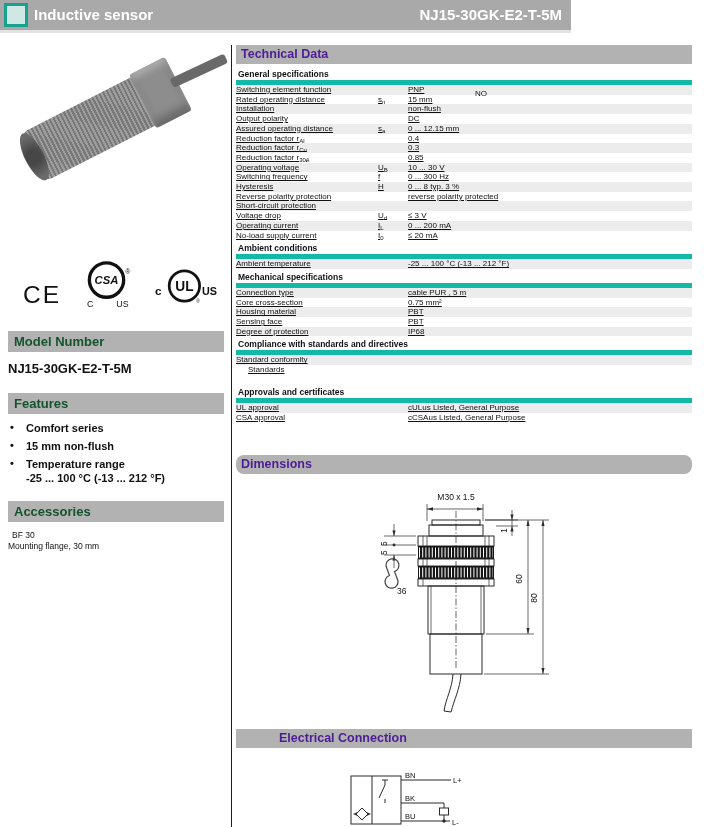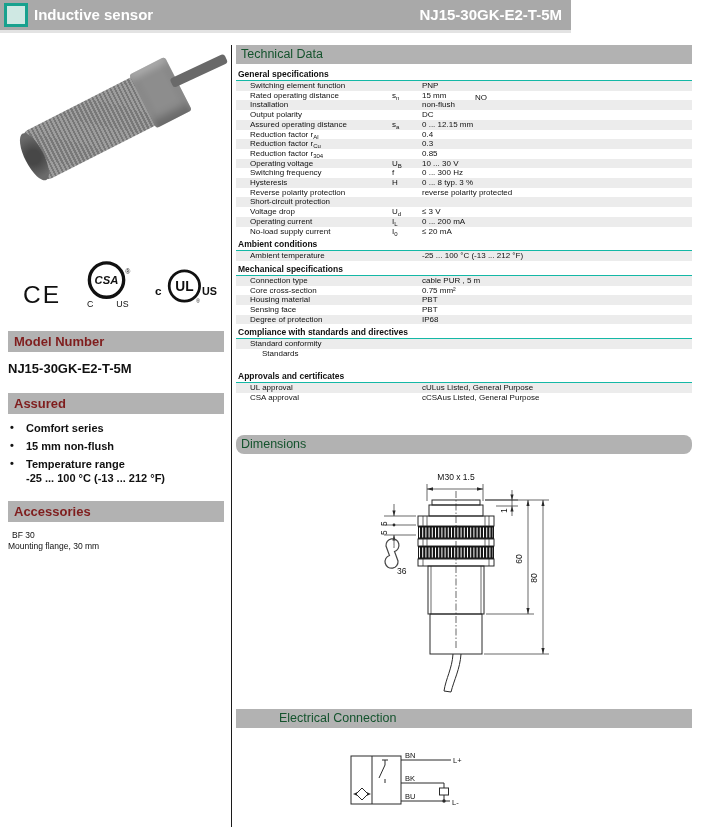--- a/index.html
+++ b/index.html
@@ -13,21 +13,21 @@
                 background:#cfe8e3;border:3px solid #18a18e;}
   .page-header .title{position:absolute;left:34px;top:6px;font-size:15px;font-weight:bold;color:#fff;}
   .page-header .model{position:absolute;right:9px;top:6px;font-size:15px;font-weight:bold;color:#fff;}
 
   
   .content{position:absolute;left:0;top:33px;width:704px;height:794px;display:flex;}
   .left-col{width:231px;position:relative;}
   .right-col{flex:1;border-left:1px solid #1c1c1c;margin-top:12px;padding:0 12px 0 4px;}
 
   
-  .gray-head{background:#b2b2b2;color:#7f1d1d;font-size:13px;font-weight:bold;
+  .gray-head{background:#b2b2b2;color:#14532d;font-size:13px;font-weight:bold;
              padding:3px 6px;margin:0 7px 0 8px;}
   .photo-box{position:relative;height:168px;margin-top:12px;}
   .sensor-body{position:absolute;left:34px;top:85px;width:128px;height:54px;
                transform:rotate(-27deg);transform-origin:left center;
                background:repeating-linear-gradient(90deg,#9d9d9d 0 2px,#787878 2px 4px);
                border-radius:6px 0 0 6px;}
   .sensor-collar{position:absolute;right:-34px;top:-3px;width:40px;height:60px;background:#8d8d8d;
                  border-radius:3px;box-shadow:inset 0 6px 6px rgba(255,255,255,.25),inset 0 -8px 8px rgba(0,0,0,.25);}
   .sensor-face{position:absolute;left:-9px;top:1px;width:19px;height:52px;border-radius:50%;
                background:radial-gradient(circle at 45% 50%,#474747 25%,#6a6a6a 75%);}
@@ -40,35 +40,35 @@
   .features-head{margin-top:17px;}
   .features-list{margin:8px 0 0 0;padding:0;list-style:none;}
   .features-list li{position:relative;padding-left:26px;margin-bottom:5px;
                     font-size:11px;font-weight:bold;line-height:1.2;white-space:pre-line;}
   .features-list li::before{content:"\2022";position:absolute;left:10px;top:-1px;}
   .acc-head{margin-top:16px;}
   .acc-name{font-size:8.5px;font-weight:normal;margin:8px 0 0 12px;}
   .acc-desc{font-size:8.5px;margin:1px 0 0 8px;}
 
   
-  .section-head{background:#b2b2b2;color:#14532d;font-size:12.5px;font-weight:normal;
+  .section-head{background:#b2b2b2;color:#4c1d95;font-size:12.5px;font-weight:bold;
                 padding:2px 0 3px 5px;}
   .td-table{margin-top:2px;}
-  .td-subheader{font-size:8.5px;font-weight:bold;border-bottom:1px solid #14b8a6;
+  .td-subheader{font-size:8.5px;font-weight:bold;border-bottom:5px solid #14b8a6;
                 padding:3px 0 1px 2px;}
   .td-section.pre-gap{margin-top:9px;}
   .td-section.spaced .td-row:first-of-type{margin-top:3px;}
   .td-row{position:relative;display:flex;min-height:9.7px;line-height:9.7px;font-size:8px;
-          padding-left:14px;}
+          text-decoration:underline;}
   .td-row.shaded{background:#ececec;}
   .td-label{width:142px;flex:none;}
   .td-row.indent2 .td-label{padding-left:12px;width:130px;}
   .td-sym{width:30px;flex:none;}
   .td-value{flex:1;}
-  .td-value2{position:absolute;left:239px;top:12px;}
+  .td-value2{position:absolute;left:239px;top:4px;}
   sub{font-size:6px;vertical-align:-1.5px;line-height:0;}
 
   
   .dims-head{margin-top:33px;border-radius:8px;}
   .dims-svg{display:block;margin:10px 0 0 130px;}
   .elec-head{margin-top:5px;padding-left:43px;}
   .elec-svg{display:block;margin:16px 0 0 103px;}
   svg text{font-family:"Liberation Sans","DejaVu Sans",sans-serif;fill:#111;}
   .drawline{stroke:#2a2a2a;stroke-width:1;fill:none;}
   .thinline{stroke:#2a2a2a;stroke-width:0.7;fill:none;}
@@ -111,21 +111,21 @@
         <circle cx="31" cy="19" r="15.5" fill="none" stroke="#111" stroke-width="2.8"></circle>
         <text x="31" y="24" font-size="14" font-weight="bold" text-anchor="middle">UL</text>
         <text x="43" y="36" font-size="5">®</text>
         <text x="49" y="28" font-size="11" font-weight="bold">US</text>
       </svg>
     </div>
 
     <div class="gray-head model-head">Model Number</div>
     <div class="model-value">NJ15-30GK-E2-T-5M</div>
 
-    <div class="gray-head features-head">Assured</div>
+    <div class="gray-head features-head">Features</div>
     <ul class="features-list">
       <li>Comfort series</li>
       <li>15 mm non-flush</li>
       <li>Temperature range
 -25 ... 100 °C (-13 ... 212 °F)</li>
     </ul>
 
     <div class="gray-head acc-head">Accessories</div>
     <div class="acc-name">BF 30</div>
     <div class="acc-desc">Mounting flange, 30 mm</div>

